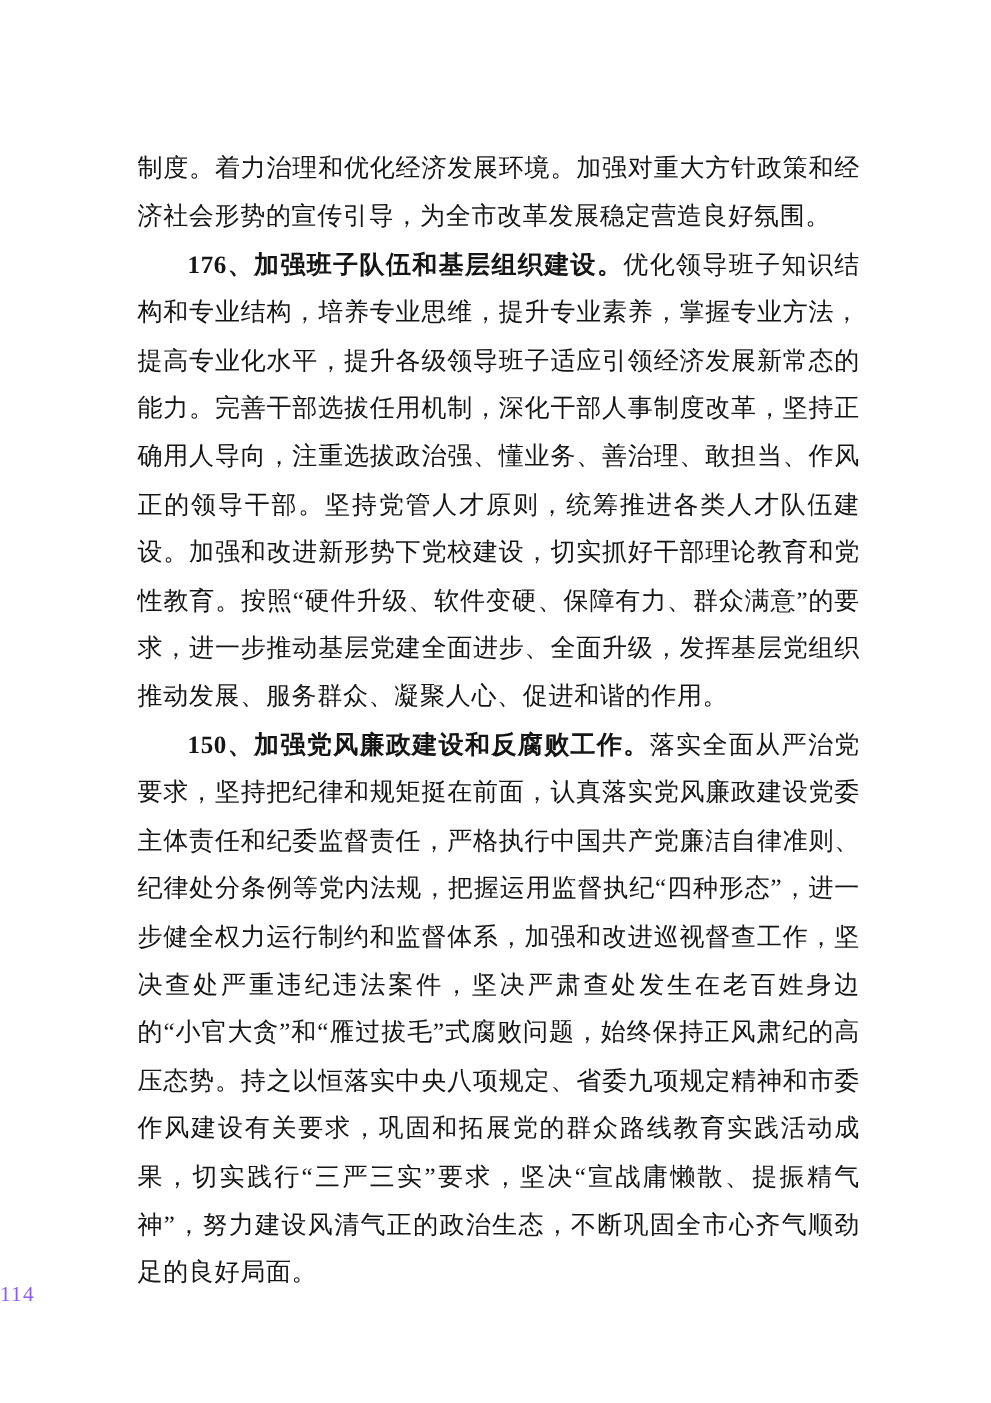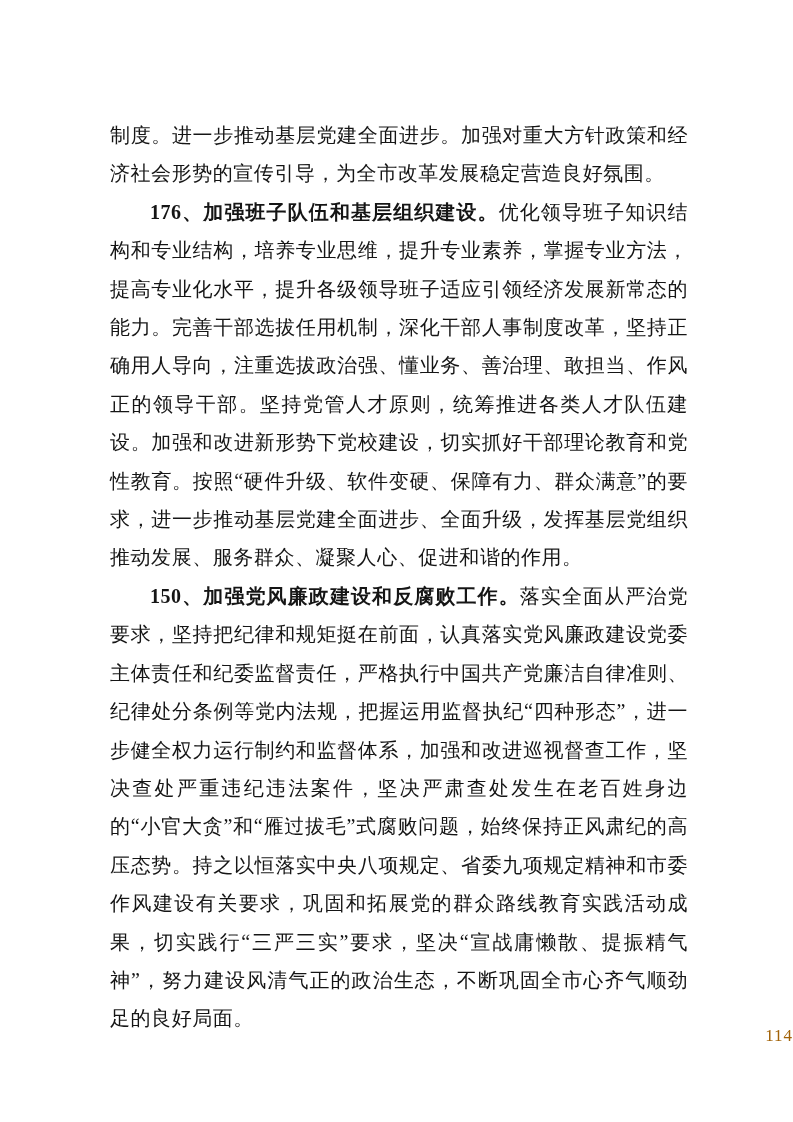--- a/index.html
+++ b/index.html
@@ -34,33 +34,33 @@
     text-indent: 2em;
   }
   .section-heading {
     font-weight: bold;
   }
   .page-footer {
     position: absolute;
     top: 1026px;
     left: 0;
     width: 100%;
-    text-align: right;
+    text-align: left;
     font-size: 17px;
     letter-spacing: 1px;
-    color: #a16207;
+    color: #8b5cf6;
   }
 </style>
 </head>
 <body>
 
 <div class="page">
   <div class="text-block">
 
-    <p class="para continuation">制度。进一步推动基层党建全面进步。加强对重大方针政策和经济社会形势的宣传引导，为全市改革发展稳定营造良好氛围。</p>
+    <p class="para continuation">制度。着力治理和优化经济发展环境。加强对重大方针政策和经济社会形势的宣传引导，为全市改革发展稳定营造良好氛围。</p>
 
     <p class="para section"><span class="section-heading">176、加强班子队伍和基层组织建设。</span><span>优化领导班子知识结构和专业结构，培养专业思维，提升专业素养，掌握专业方法，提高专业化水平，提升各级领导班子适应引领经济发展新常态的能力。完善干部选拔任用机制，深化干部人事制度改革，坚持正确用人导向，注重选拔政治强、懂业务、善治理、敢担当、作风正的领导干部。坚持党管人才原则，统筹推进各类人才队伍建设。加强和改进新形势下党校建设，切实抓好干部理论教育和党性教育。按照“硬件升级、软件变硬、保障有力、群众满意”的要求，进一步推动基层党建全面进步、全面升级，发挥基层党组织推动发展、服务群众、凝聚人心、促进和谐的作用。</span></p>
 
     <p class="para section"><span class="section-heading">150、加强党风廉政建设和反腐败工作。</span><span>落实全面从严治党要求，坚持把纪律和规矩挺在前面，认真落实党风廉政建设党委主体责任和纪委监督责任，严格执行中国共产党廉洁自律准则、纪律处分条例等党内法规，把握运用监督执纪“四种形态”，进一步健全权力运行制约和监督体系，加强和改进巡视督查工作，坚决查处严重违纪违法案件，坚决严肃查处发生在老百姓身边的“小官大贪”和“雁过拔毛”式腐败问题，始终保持正风肃纪的高压态势。持之以恒落实中央八项规定、省委九项规定精神和市委作风建设有关要求，巩固和拓展党的群众路线教育实践活动成果，切实践行“三严三实”要求，坚决“宣战庸懒散、提振精气神”，努力建设风清气正的政治生态，不断巩固全市心齐气顺劲足的良好局面。</span></p>
 
   </div>
 
   <div class="page-footer">114</div>
 </div>
 

